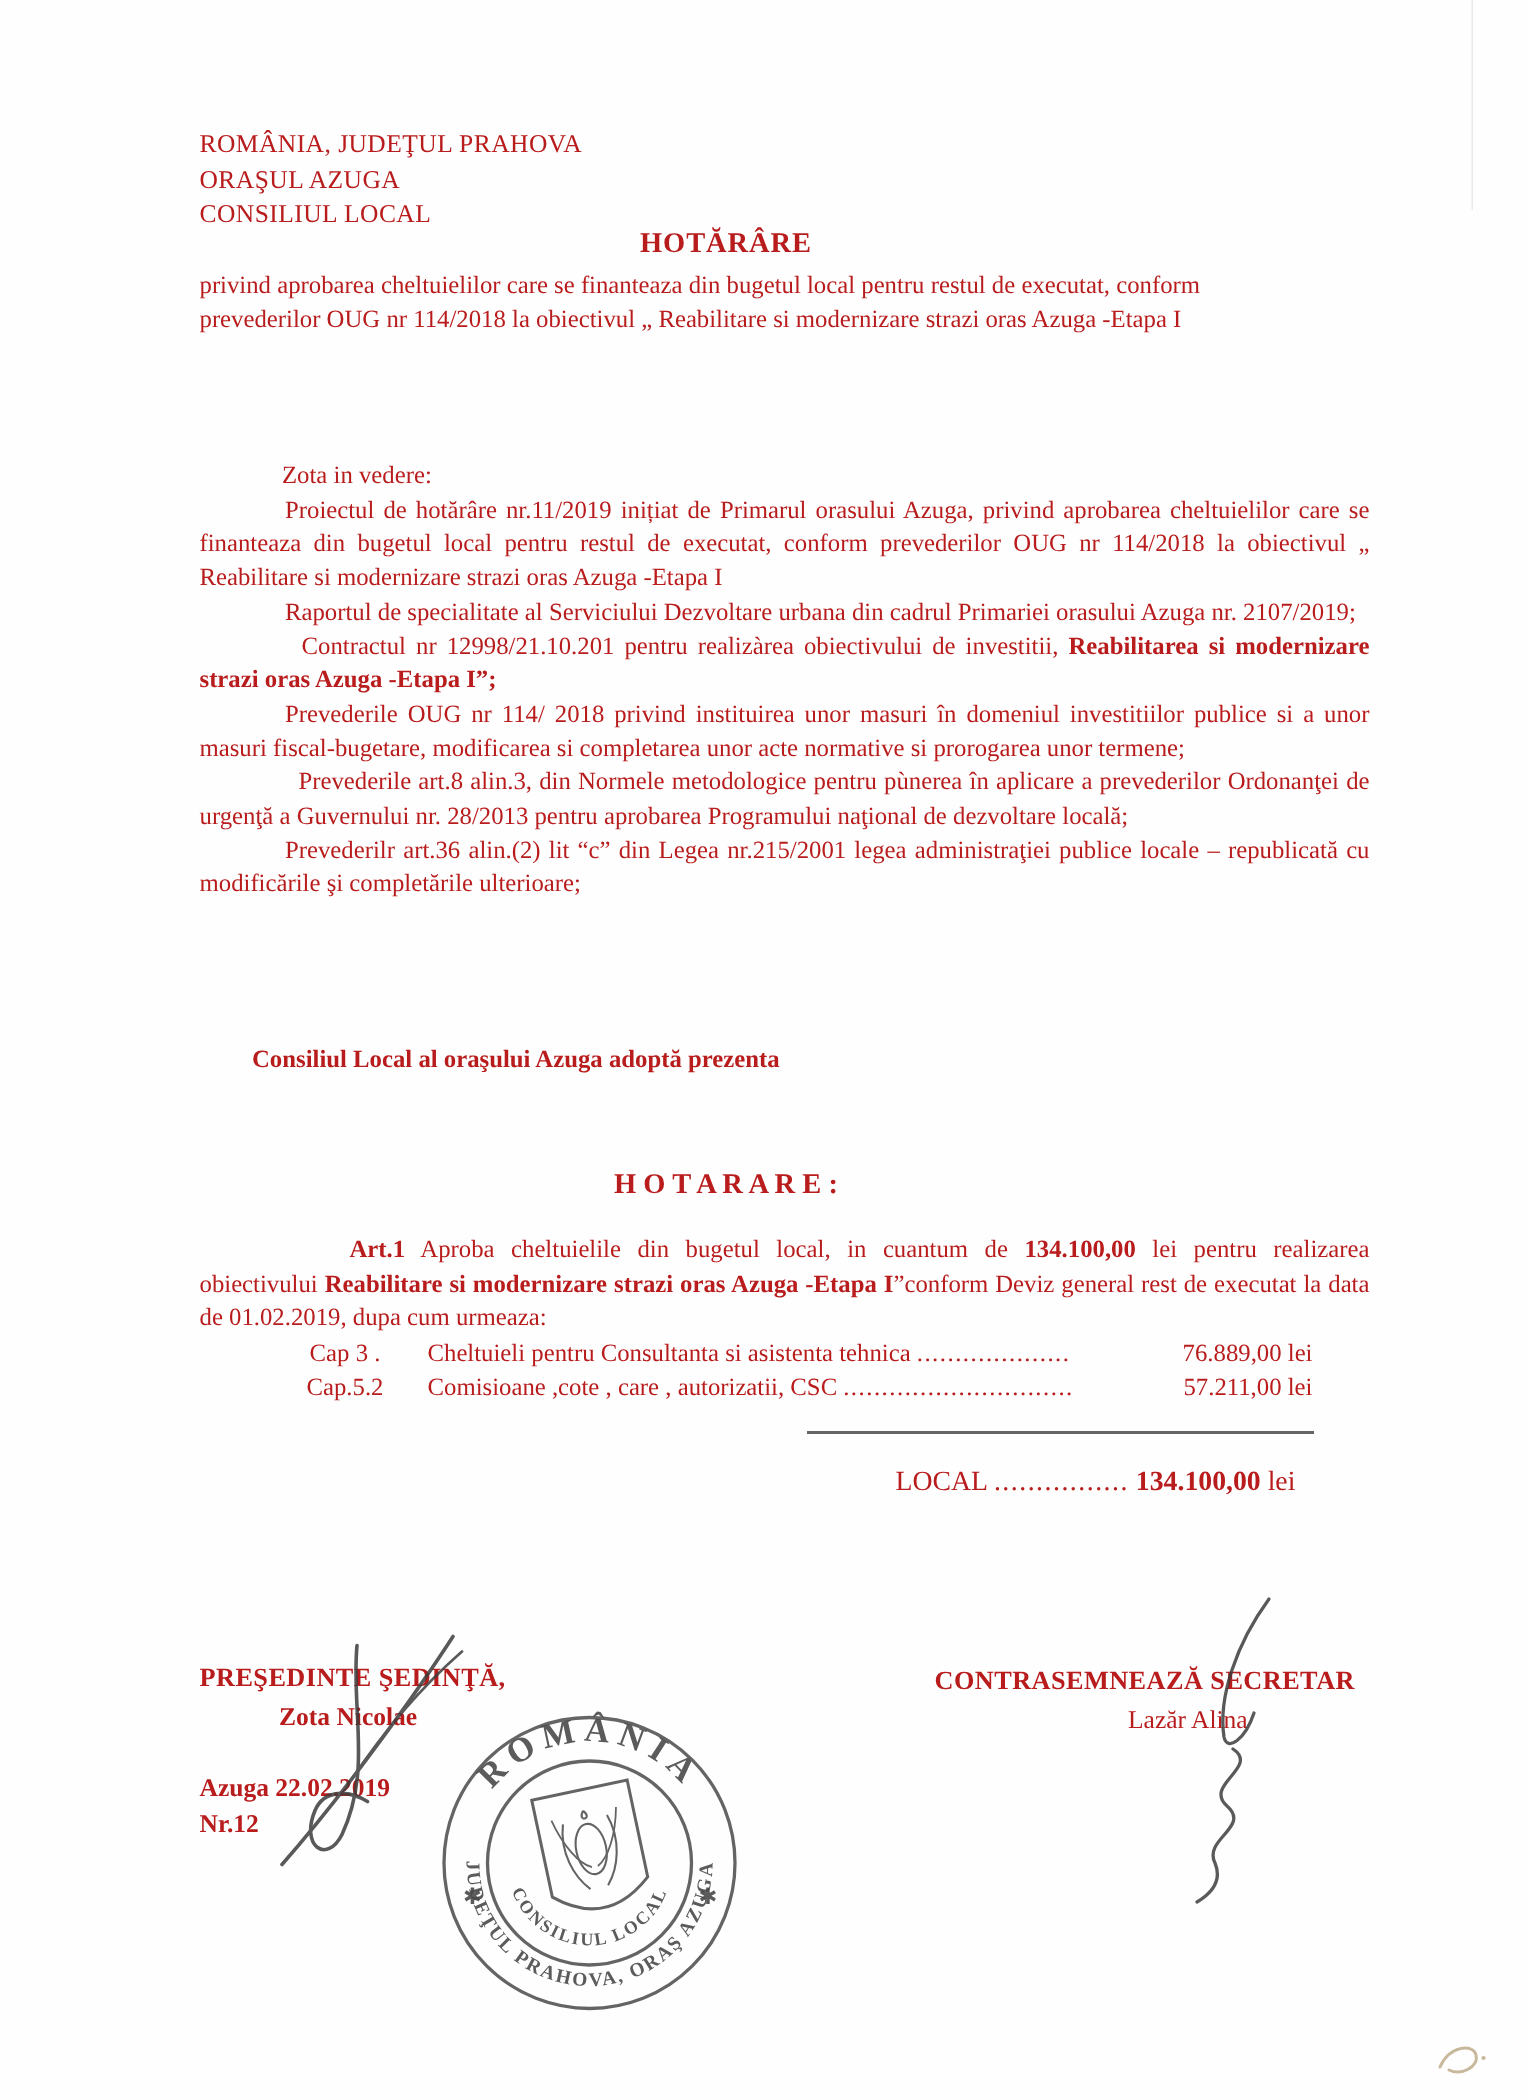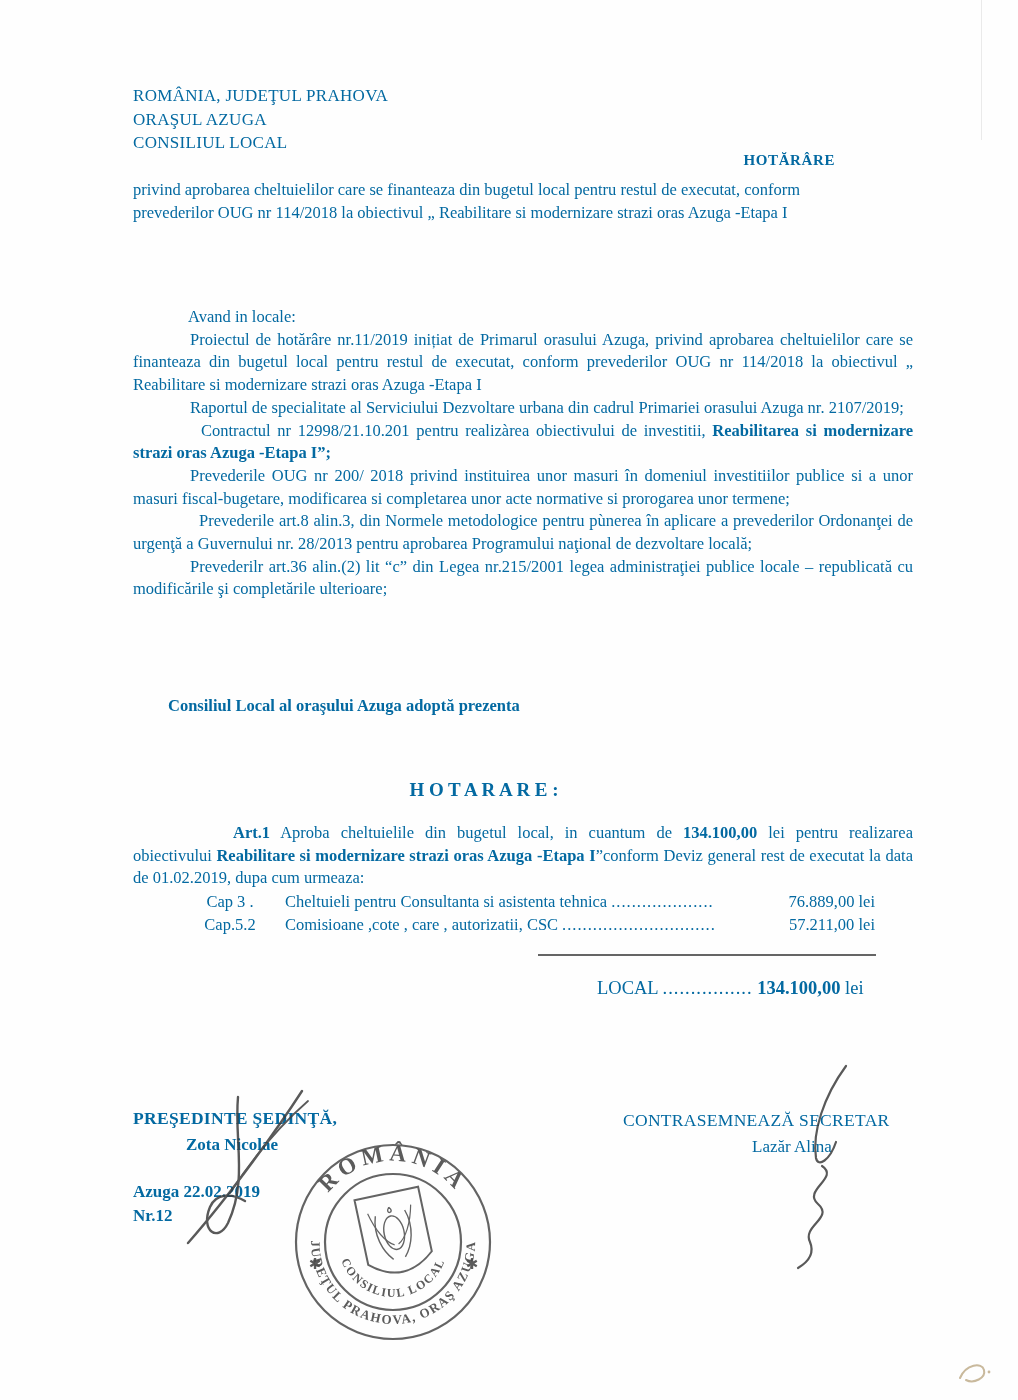--- a/index.html
+++ b/index.html
@@ -1,26 +1,26 @@
 <!DOCTYPE html>
 <html><head>
 <meta charset="utf-8">
 <style>
   html,body { margin:0; padding:0; background:#ffffff; }
   .page {
     position:relative; width:1018px; height:1400px; overflow:hidden;
-    background:#fefefe; color:#0369a1;
+    background:#fefefe; color:#b91c1c;
     font-family:"Liberation Serif", serif;
   }
   .page * { box-sizing:border-box; }
   p { margin:0; }
   b { font-weight:bold; }
 
   .letterhead { position:absolute; left:133px; top:84px; font-size:17px; line-height:23.5px; letter-spacing:0.3px; }
-  .title { position:absolute; left:133px; top:152px; width:702px; text-align:right; font-weight:bold; font-size:15px; letter-spacing:0.6px;font-family:Liberation Serif, serif; }
+  .title { position:absolute; left:133px; top:152px; width:702px; text-align:center; font-weight:bold; font-size:19px; letter-spacing:0.6px;font-family:Liberation Serif, serif; }
   .subtitle { position:absolute; left:133px; top:178px; width:748px; font-size:16.5px; line-height:23px; }
 
   .considerations { position:absolute; left:133px; top:306px; width:780px; font-size:16.5px; line-height:22.7px; text-align:justify; }
   .legal-basis { position:absolute; left:133px; top:686px; width:780px; font-size:16.5px; line-height:22.7px; text-align:justify; }
   .adopt { font-weight:bold; text-indent:35px; text-align:left; margin-top:9px; }
 
   .ind55 { text-indent:55px; text-align:left; }
   .ind57 { text-indent:57px; }
   .ind63 { text-indent:63px; }
   .ind66 { text-indent:66px; }
@@ -39,21 +39,21 @@
   .cap-desc { flex:1; white-space:nowrap; overflow:hidden; }
   .cap-desc .dots { letter-spacing:1px; margin-left:4px; }
   .cap-amount { flex:none; text-align:right; min-width:118px; }
 
   .total-rule { position:absolute; left:538px; top:954px; width:338px; height:0; border-top:2px solid #4a4a4a; opacity:0.85; }
   .total-line { position:absolute; left:597px; top:978px; font-size:18.5px; }
   .total-line .dots { letter-spacing:1px; }
 
   .sig-left-title { position:absolute; left:133px; top:1108px; font-weight:bold; font-size:17.5px; letter-spacing:0.3px; }
   .sig-left-name { position:absolute; left:186px; top:1135px; font-weight:bold; font-size:17px; }
-  .sig-right-title { position:absolute; left:623px; top:1110px; font-weight:normal; font-size:17.5px; letter-spacing:0.3px; }
+  .sig-right-title { position:absolute; left:623px; top:1110px; font-weight:bold; font-size:17.5px; letter-spacing:0.3px; }
   .sig-right-name { position:absolute; left:752px; top:1137px; font-weight:normal; font-size:17px; }
   .issued-date { position:absolute; left:133px; top:1182px; font-weight:bold; font-size:17px; }
   .issued-number { position:absolute; left:133px; top:1206px; font-weight:bold; font-size:17px;font-family:Liberation Serif, serif; }
 
   .stamp { position:absolute; left:288px; top:1137px; }
   .sig-ink-left { position:absolute; left:150px; top:1085px; }
   .sig-ink-right { position:absolute; left:742px; top:1062px; }
   .corner-mark { position:absolute; left:952px; top:1352px; }
   .scan-edge { position:absolute; left:981px; top:0; width:1px; height:140px; background:#dcdcdc; opacity:0.6; }
 </style>
@@ -66,25 +66,25 @@
     <div>ROMÂNIA, JUDEŢUL PRAHOVA</div>
     <div>ORAŞUL AZUGA</div>
     <div>CONSILIUL LOCAL</div>
   </div>
 
   <div class="title">HOTĂRÂRE</div>
 
   <div class="subtitle">privind  aprobarea cheltuielilor care se finanteaza din bugetul local pentru restul de executat, conform prevederilor OUG nr 114/2018  la obiectivul „ Reabilitare si modernizare  strazi oras Azuga  -Etapa I</div>
 
   <div class="considerations">
-    <p class="ind55">Avand in locale:</p>
+    <p class="ind55">Zota in vedere:</p>
     <p class="ind57">Proiectul de hotărâre nr.11/2019  inițiat de Primarul orasului Azuga, privind  aprobarea cheltuielilor care se finanteaza din bugetul local pentru restul de executat, conform prevederilor OUG nr 114/2018  la obiectivul „ Reabilitare si modernizare  strazi oras   Azuga  -Etapa I</p>
     <p class="ind57">Raportul de specialitate al Serviciului Dezvoltare urbana din cadrul Primariei orasului Azuga nr. 2107/2019;</p>
     <p class="ind68"><span>Contractul  nr  12998/21.10.201 pentru realizàrea obiectivului de investitii, </span><b>Reabilitarea si modernizare strazi  oras  Azuga  -Etapa I”;</b></p>
-    <p class="ind57">Prevederile OUG nr 200/ 2018 privind instituirea unor masuri în domeniul investitiilor publice si a unor masuri fiscal-bugetare, modificarea si completarea unor acte normative si prorogarea unor termene;</p>
+    <p class="ind57">Prevederile OUG nr 114/ 2018 privind instituirea unor masuri în domeniul investitiilor publice si a unor masuri fiscal-bugetare, modificarea si completarea unor acte normative si prorogarea unor termene;</p>
     <p class="ind66">Prevederile art.8   alin.3, din Normele   metodologice pentru pùnerea în aplicare a prevederilor Ordonanţei de urgenţă a Guvernului nr. 28/2013 pentru aprobarea Programului naţional de dezvoltare locală;</p>
     <p class="ind57">Prevederilr  art.36 alin.(2) lit “c”  din Legea nr.215/2001 legea administraţiei publice locale – republicată cu modificările şi completările ulterioare;</p>
   </div>
 
   <div class="legal-basis">
     <p class="adopt">Consiliul Local al oraşului Azuga adoptă prezenta</p>
   </div>
 
   <div class="decision-heading">H O T A R A R E :</div>
 

